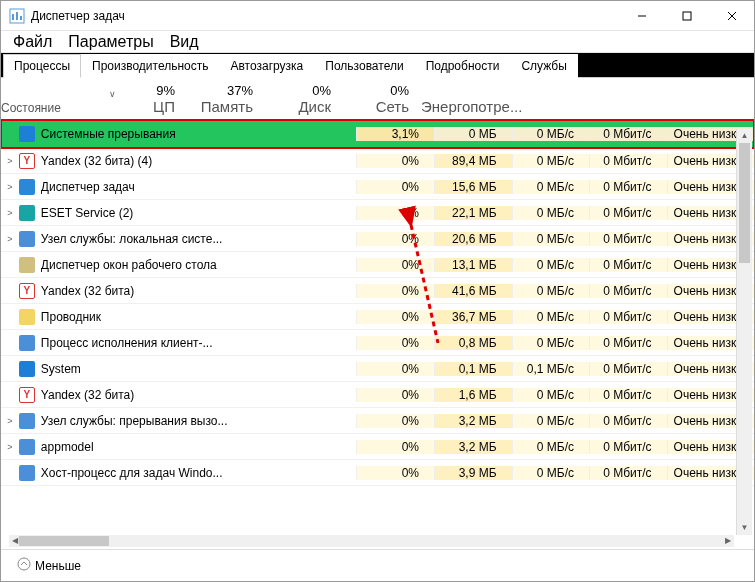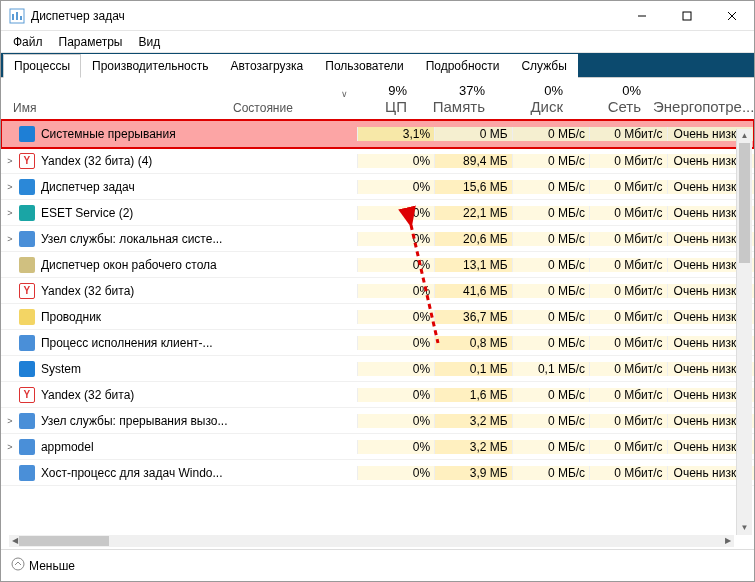--- a/index.html
+++ b/index.html
@@ -7,24 +7,24 @@
 
 
 .titlebar { height: 30px; display: flex; align-items: center; padding-left: 8px; border-bottom: 1px solid #e5e5e5; }
 .titlebar .icon { width: 16px; height: 16px; margin-right: 6px; }
 .titlebar .title { flex: 1; font-size: 12px; }
 .titlebar .wbtns { display: flex; }
 .titlebar .wbtn { width: 45px; height: 30px; display: flex; align-items: center; justify-content: center; font-size: 11px; }
 
 
 .menubar { height: 22px; display: flex; align-items: center; padding: 0 4px; border-bottom: 1px solid #e5e5e5; }
-.menubar .mitem { padding: 2px 8px; font-size: 12px; }
-
-
-.tabs { display: flex; border-bottom: 1px solid #ccc; padding-left: 2px; background: #0c4a6e; }
+.menubar .mitem { padding: 2px 8px; font-size: 16px; }
+
+
+.tabs { display: flex; border-bottom: 1px solid #ccc; padding-left: 2px; background: #000000; }
 .tab { padding: 4px 10px; font-size: 12px; border: 1px solid transparent; border-bottom: none; position: relative; top: 1px; background: #fff; }
 .tab.active { border-color: #ccc; border-bottom: 1px solid #fff; }
 
 
 .header { display: flex; height: 42px; border-bottom: 1px solid #e5e5e5; font-size: 12px; color: #555; align-items: flex-end; padding-bottom: 4px; }
 .header .col-name { width: 232px; padding-left: 12px; }
 .header .col-state { width: 104px; }
 .header .col-metric { text-align: right; padding-right: 8px; position: relative; }
 .header .col-cpu { width: 78px; }
 .header .col-mem { width: 78px; }
@@ -35,50 +35,50 @@
 .header .label { display: block; font-size: 15px; color: #555; }
 .header .sort { position: absolute; left: 4px; top: 6px; font-size: 9px; color: #666; }
 
 
 .rows { }
 .row { display: flex; height: 26px; align-items: center; border-bottom: 1px solid #f0f0f0; font-size: 12px; }
 .row .exp { width: 18px; text-align: center; font-size: 9px; color: #666; }
 .row .ricon { width: 16px; height: 16px; margin-right: 6px; flex-shrink: 0; }
 .row .rname { width: 214px; white-space: nowrap; overflow: hidden; text-overflow: ellipsis; padding-right: 4px; }
 .row .rstate { width: 104px; }
-.row .rcell { text-align: right; padding-right: 4px; border-left: 1px solid #eee; }
+.row .rcell { text-align: right; padding-right: 15px; border-left: 1px solid #eee; }
 .row .rcpu { width: 78px; background: #fff9e0; }
 .row .rmem { width: 78px; background: #fff0c0; }
 .row .rdisk { width: 78px; background: #fff9e0; }
 .row .rnet { width: 78px; background: #fff9e0; }
 .row .rpower { width: 88px; text-align: left; padding-left: 6px; background: #fff9e0; border-left: 1px solid #eee; }
 
 
-.row.hl { background: #fca5a5; outline: 2px solid #d00; outline-offset: -1px; height: 28px; }
+.row.hl { background: #22c55e; outline: 2px solid #d00; outline-offset: -1px; height: 28px; }
 .row.hl .rcpu, .row.hl .rmem, .row.hl .rdisk, .row.hl .rnet, .row.hl .rpower { background: #f5efd0; }
 .row.hl .rcpu { background: #f7e8a8; }
 
 
 .arrow { position: absolute; left: 405px; top: 145px; pointer-events: none; }
 .arrow svg { overflow: visible; }
 
 
 .sbar { position: absolute; right: 2px; top: 128px; width: 16px; bottom: 46px; background: #f0f0f0; border-left: 1px solid #ddd; }
 .sbar .thumb { position: absolute; top: 14px; left: 2px; right: 2px; height: 120px; background: #c8c8c8; }
 .sbar .arr { position: absolute; left: 0; right: 0; height: 14px; text-align: center; font-size: 8px; color: #666; line-height: 14px; }
 .sbar .arr.up { top: 0; }
 .sbar .arr.dn { bottom: 0; }
 
 .hsbar { position: absolute; left: 8px; right: 20px; bottom: 34px; height: 12px; background: #f0f0f0; }
 .hsbar .thumb { position: absolute; left: 10px; width: 90px; top: 1px; bottom: 1px; background: #c8c8c8; }
 .hsbar .arr { position: absolute; top:0; bottom:0; width:12px; text-align:center; font-size:8px; color:#666; line-height:12px;}
 .hsbar .arr.l { left:0; } .hsbar .arr.r { right:0; }
 
 
-.footer { position: absolute; left: 0; right: 0; bottom: 0; height: 32px; border-top: 1px solid #ddd; display: flex; align-items: center; padding: 0 10px; }
+.footer { position: absolute; left: 0; right: 0; bottom: 0; height: 32px; border-top: 1px solid #ddd; display: flex; align-items: center; padding: 0 16px; }
 .footer .less { display: flex; align-items: center; gap: 4px; font-size: 12px; }
 .footer .spacer { flex: 1; }
 .footer .endbtn { padding: 4px 14px; border: 1px solid #ccc; background: #f3f3f3; color: #888; font-size: 12px; }
 
 
 .ic-sys { background: #1e7fd6; }
 .ic-yandex { background: #fff; border: 1px solid #d33; }
 .ic-yandex::after { content:"Y"; color:#d33; font-size:10px; font-weight:bold; display:block; text-align:center; line-height:14px;}
 .ic-tm { background: #2b88d8; }
 .ic-eset { background: #1aa5a5; }
@@ -133,21 +133,20 @@
   <div class="tab active">Процессы</div>
   <div class="tab">Производительность</div>
   <div class="tab">Автозагрузка</div>
   <div class="tab">Пользователи</div>
   <div class="tab">Подробности</div>
   <div class="tab">Службы</div>
 </div>
 
 <div class="content">
 <div class="header">
-  <div class="col-name">Имя</div>
   <div class="col-state">Состояние</div>
   <div class="col-metric col-cpu">
     <span class="sort">∨</span>
     <span class="pct">9%</span>
     <span class="label">ЦП</span>
   </div>
   <div class="col-metric col-mem">
     <span class="pct">37%</span>
     <span class="label">Память</span>
   </div>

